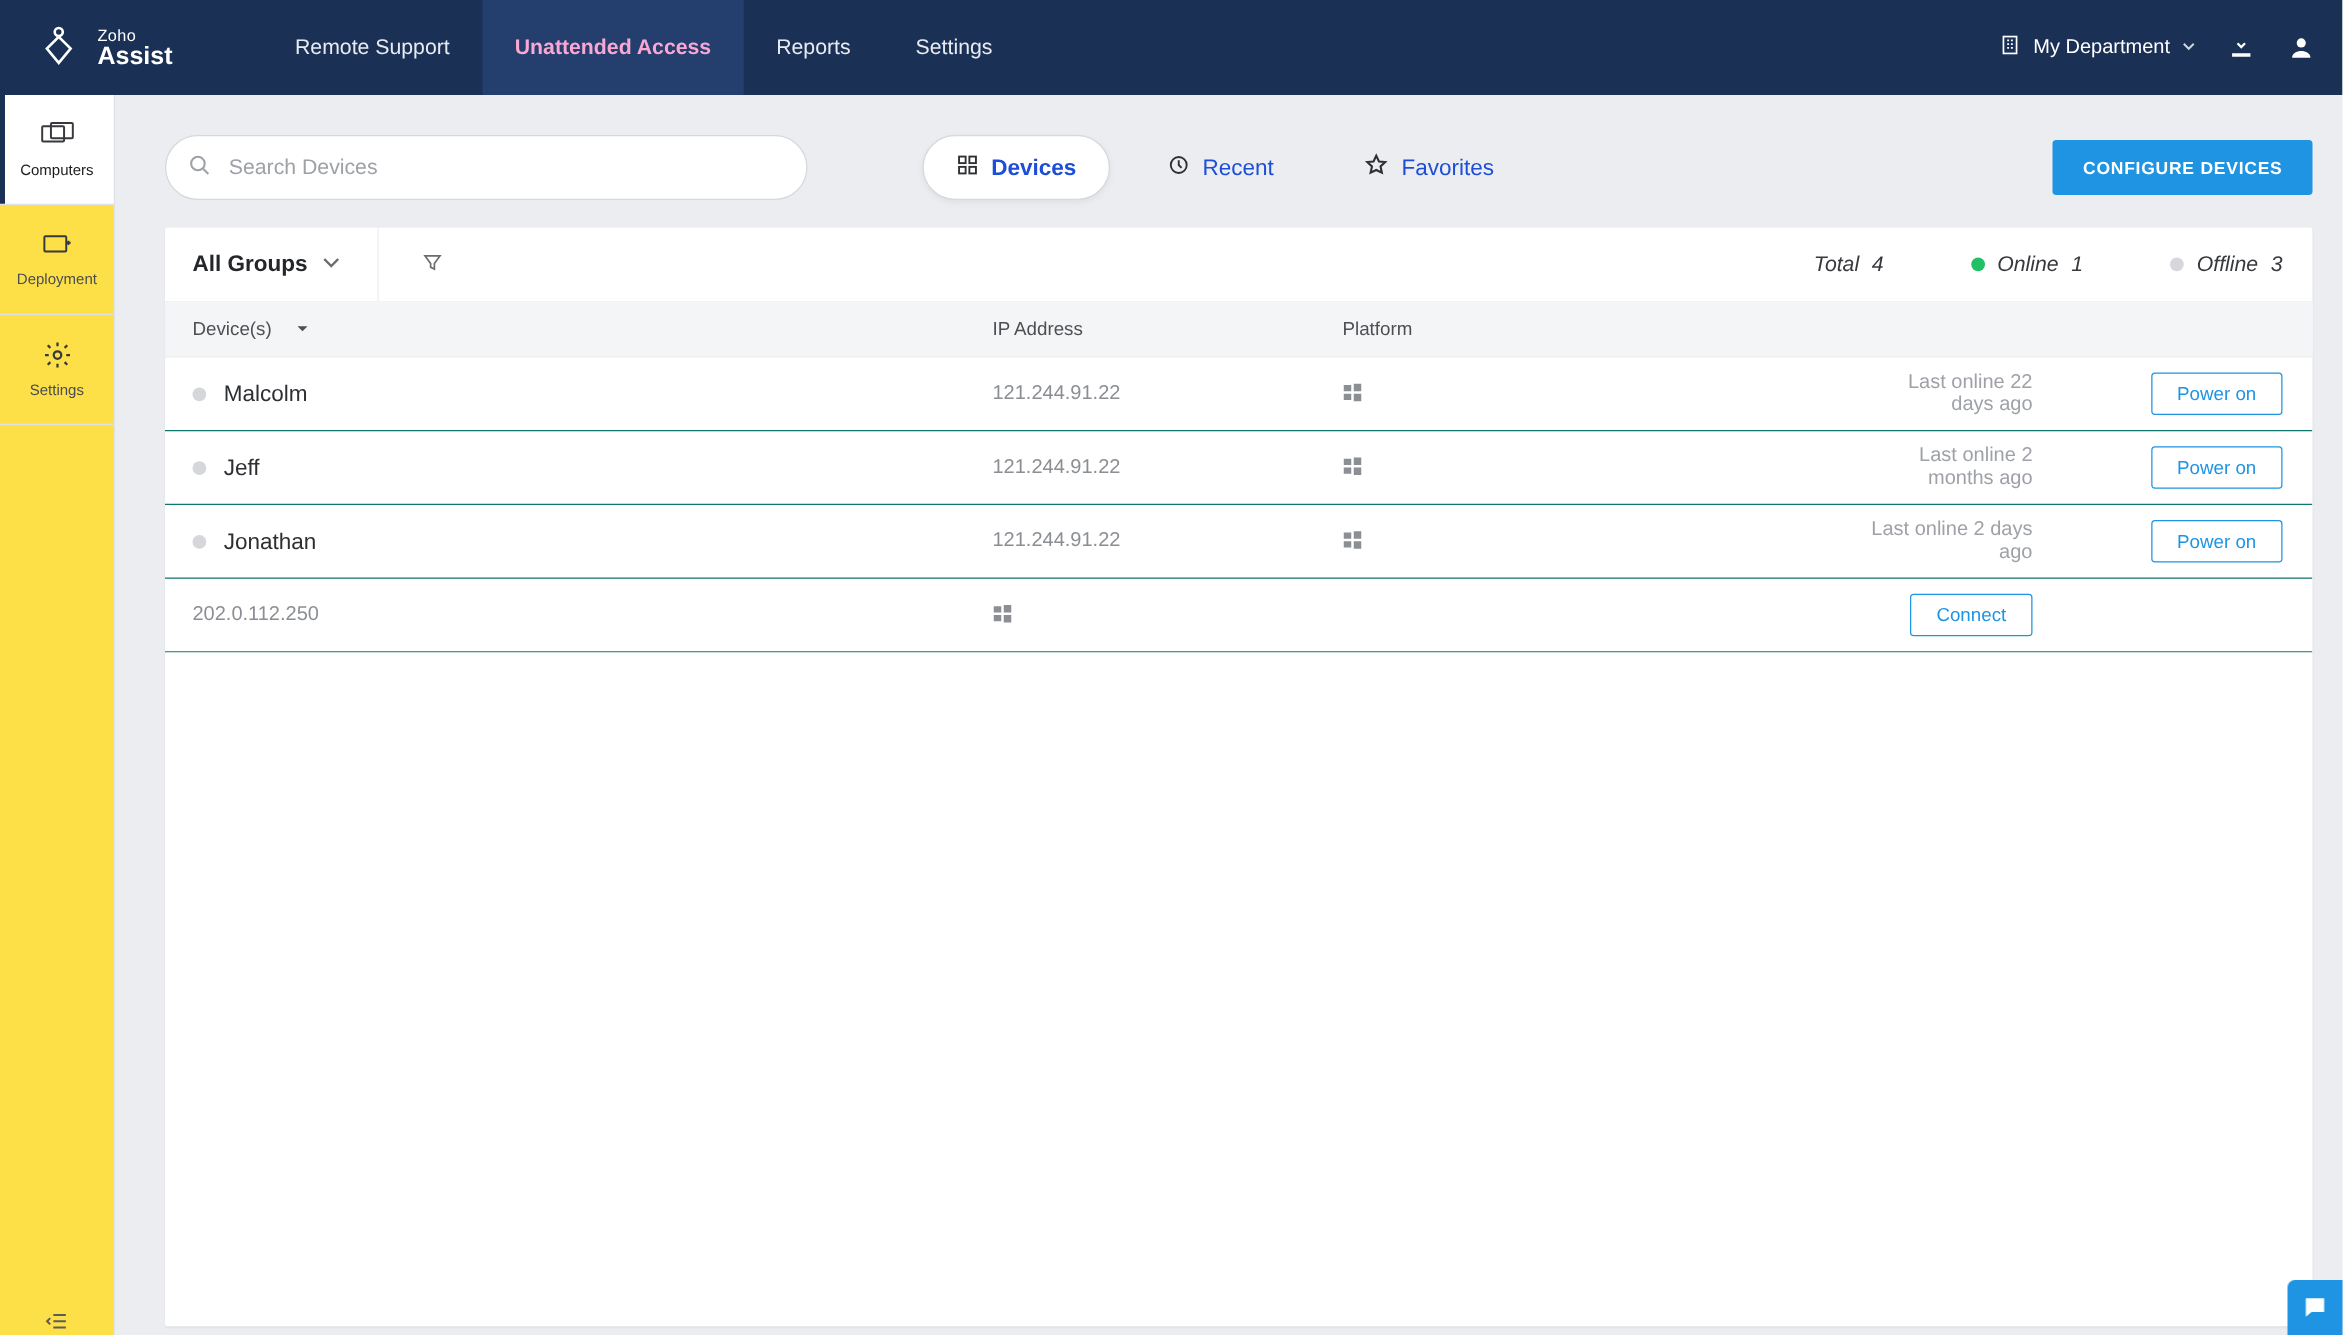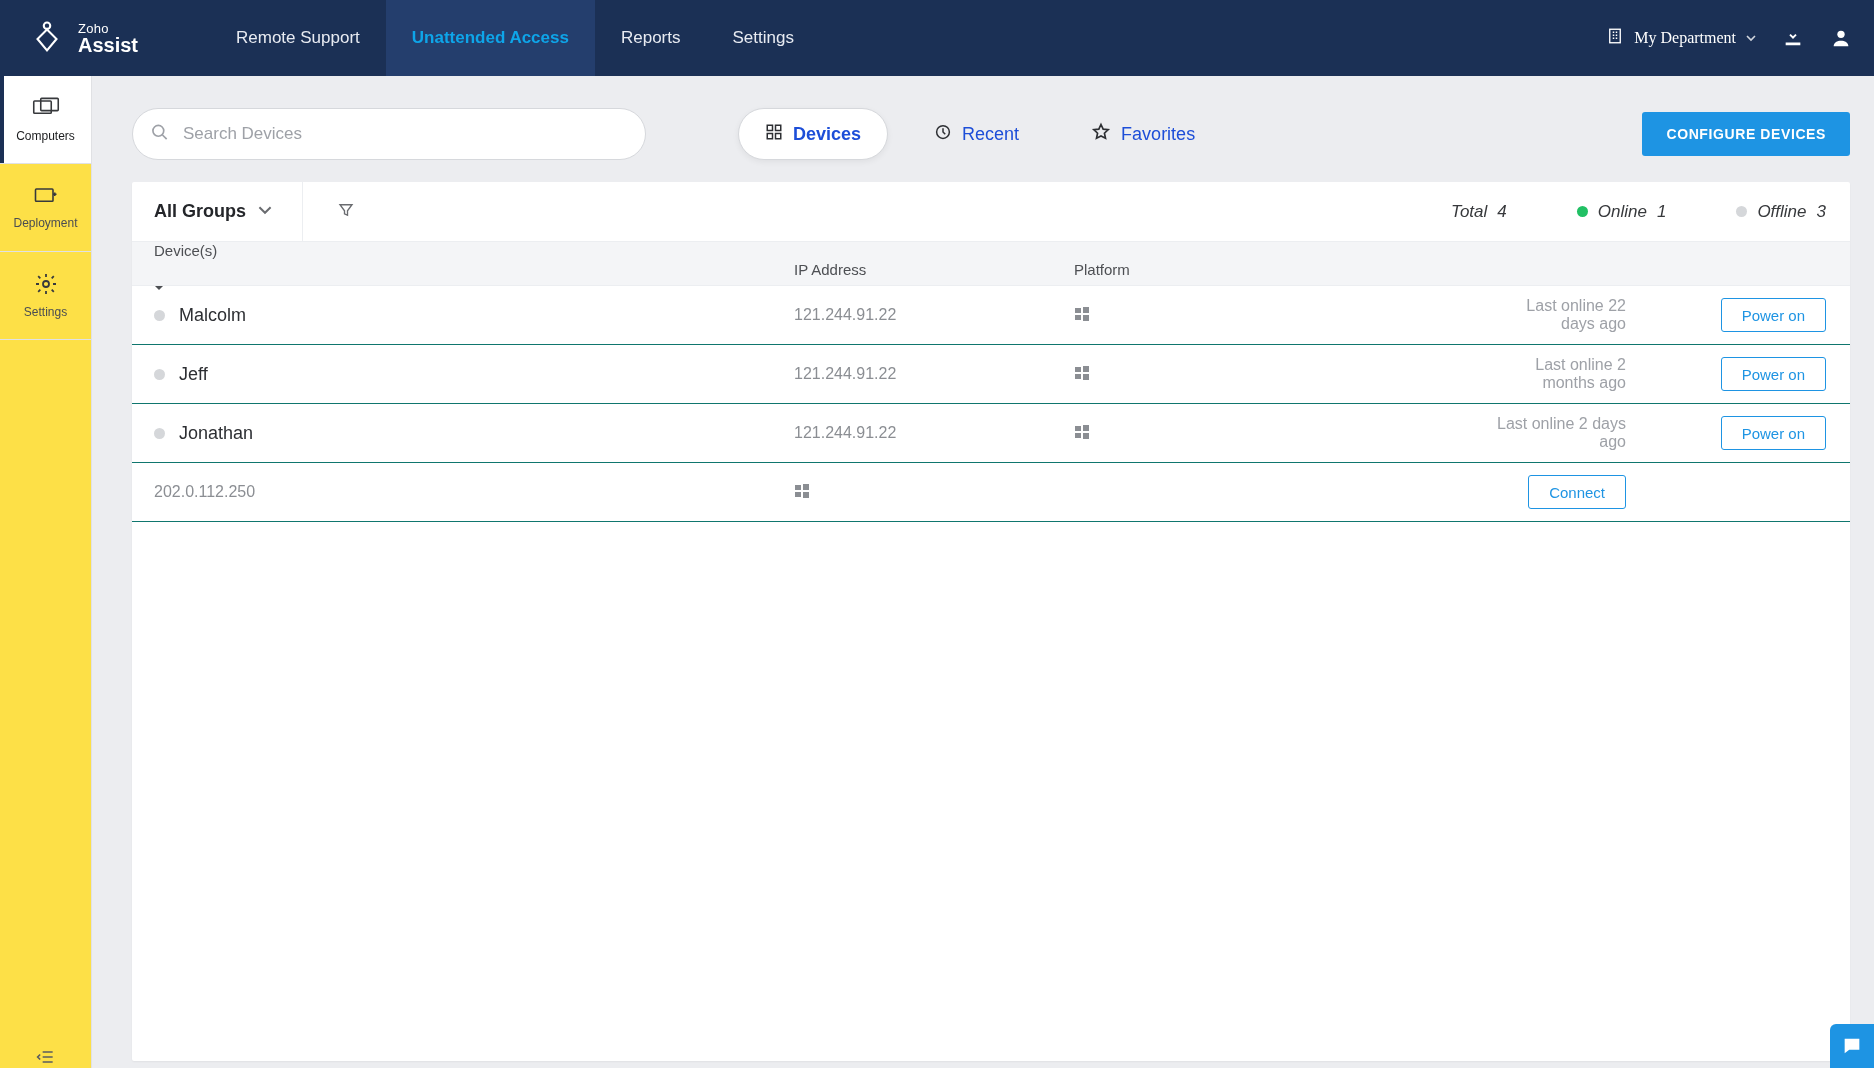--- a/index.html
+++ b/index.html
@@ -40,30 +40,29 @@
     align-items: center;
     padding: 0 26px;
     font-size: 17px;
     color: #e8ebf2;
     cursor: pointer;
     position: relative;
   }
   .topnav-tab.active {
     background: #243e6d;
     font-weight: 600;
-    color: #0ea5e9;
+    color: #f9a8d4;
   }
 
   .topnav-spacer { flex: 1; }
   .topnav-right {
     display: flex;
     align-items: center;
     gap: 26px;
     padding-right: 22px;
-    font-family: Liberation Serif, serif;
   }
   .dept-picker {
     display: flex;
     align-items: center;
     gap: 10px;
     font-size: 16px;
     cursor: pointer;
   }
   .dept-picker .caret { opacity: .8; }
   .topnav-right .icon-btn { cursor: pointer; color: #fff; display: flex; }
@@ -242,21 +241,21 @@
     display: grid;
     grid-template-columns: 640px 280px 420px 1fr 200px;
     align-items: center;
     height: 44px;
     background: #f4f5f7;
     border-bottom: 1px solid #eceef1;
     color: #4d4f53;
     font-size: 15px;
     padding: 0 24px 0 22px;
   }
-  .col-dev { display: flex; align-items: flex-start; gap: 20px; cursor: pointer; flex-direction: column; }
+  .col-dev { display: flex; align-items: flex-end; gap: 20px; cursor: pointer; }
   .col-actions { text-align: right; }
 
   .rows { overflow: auto; }
   .row {
     display: grid;
     grid-template-columns: 640px 280px 420px 1fr 200px;
     align-items: center;
     height: 59px;
     padding: 0 24px 0 22px;
     border-bottom: 1px solid #0f766e;

